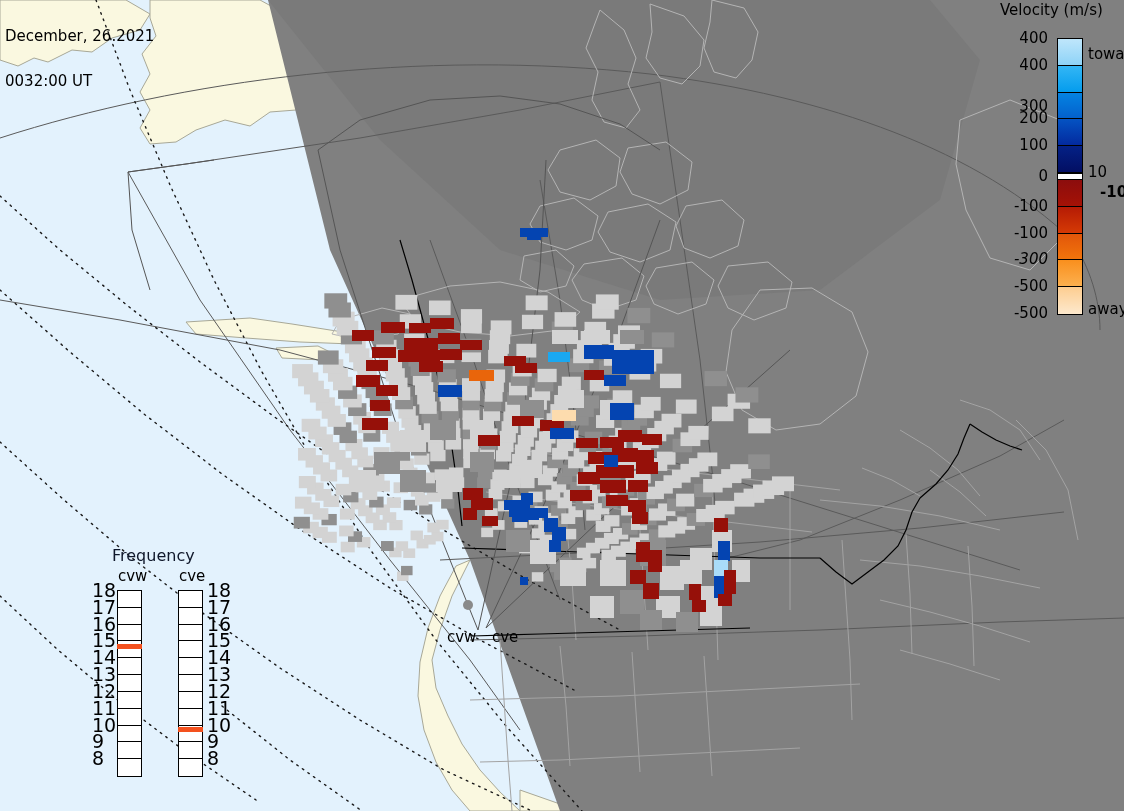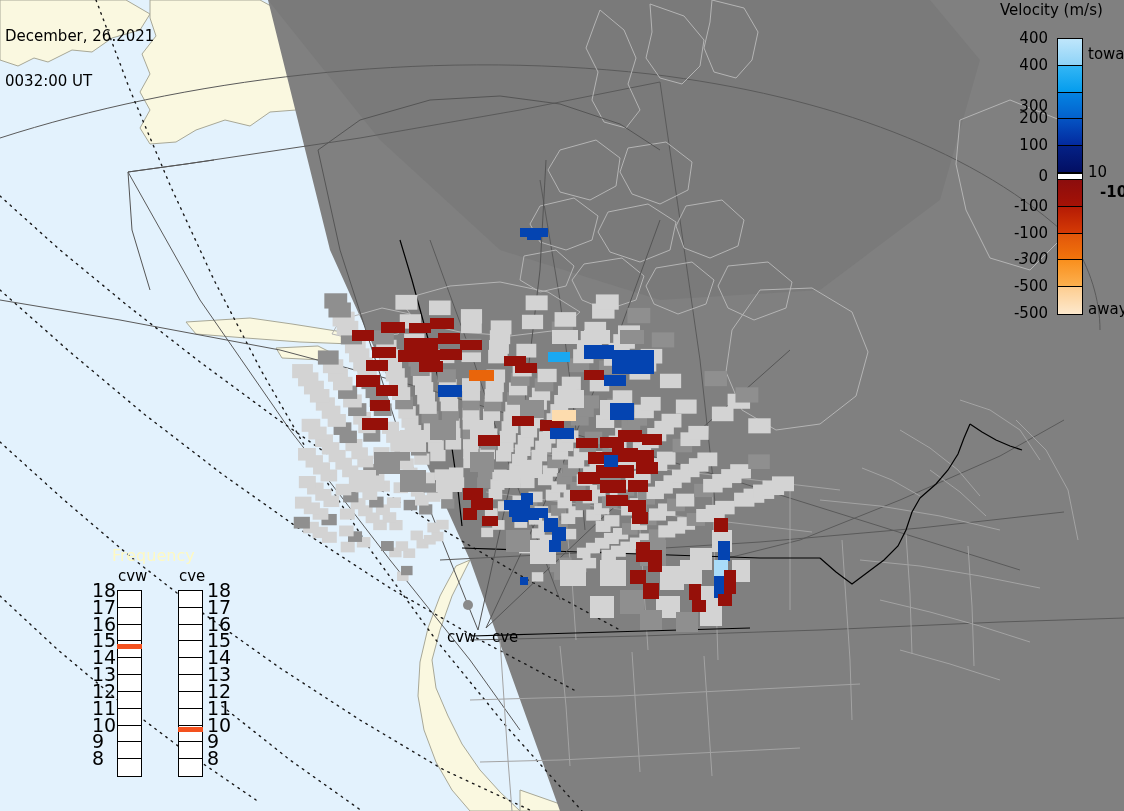--- a/index.html
+++ b/index.html
@@ -25,21 +25,21 @@
   .vcell{position:absolute;left:0;width:100%;box-sizing:border-box;
          border-bottom:1px solid #000;}
   .vcell.last{border-bottom:none;}
   .vcell.zero{border-bottom:none;}
   .vtick{position:absolute;right:0;font-size:15px;color:#000;text-align:right;
          white-space:nowrap;transform:translateY(-50%);}
   .vlab{position:absolute;font-size:15px;color:#000;white-space:nowrap;transform:translateY(-50%);}
 
   
   #freq-panel{position:absolute;left:60px;top:546px;width:180px;height:240px;}
-  #freq-title{position:absolute;left:52px;top:0px;font-size:16px;color:#fef9c3;white-space:nowrap;}
+  #freq-title{position:absolute;left:52px;top:0px;font-size:16px;color:#0f172a;white-space:nowrap;}
   .fcolhdr{position:absolute;top:21px;font-size:15px;color:#000;white-space:nowrap;}
   .fbar{position:absolute;top:44px;width:25px;height:187px;
         border:1px solid #000;box-sizing:border-box;background:#fff;}
   .fcell{position:absolute;left:0;width:100%;box-sizing:border-box;border-bottom:1px solid #000;}
   .fcell.last{border-bottom:none;}
   .ftick{position:absolute;font-size:19px;color:#000;white-space:nowrap;transform:translateY(-50%);}
   .fmark{position:absolute;height:5px;background:#f4511e;}
 
   
   .site-label{position:absolute;font-size:15px;color:#000;white-space:nowrap;}

